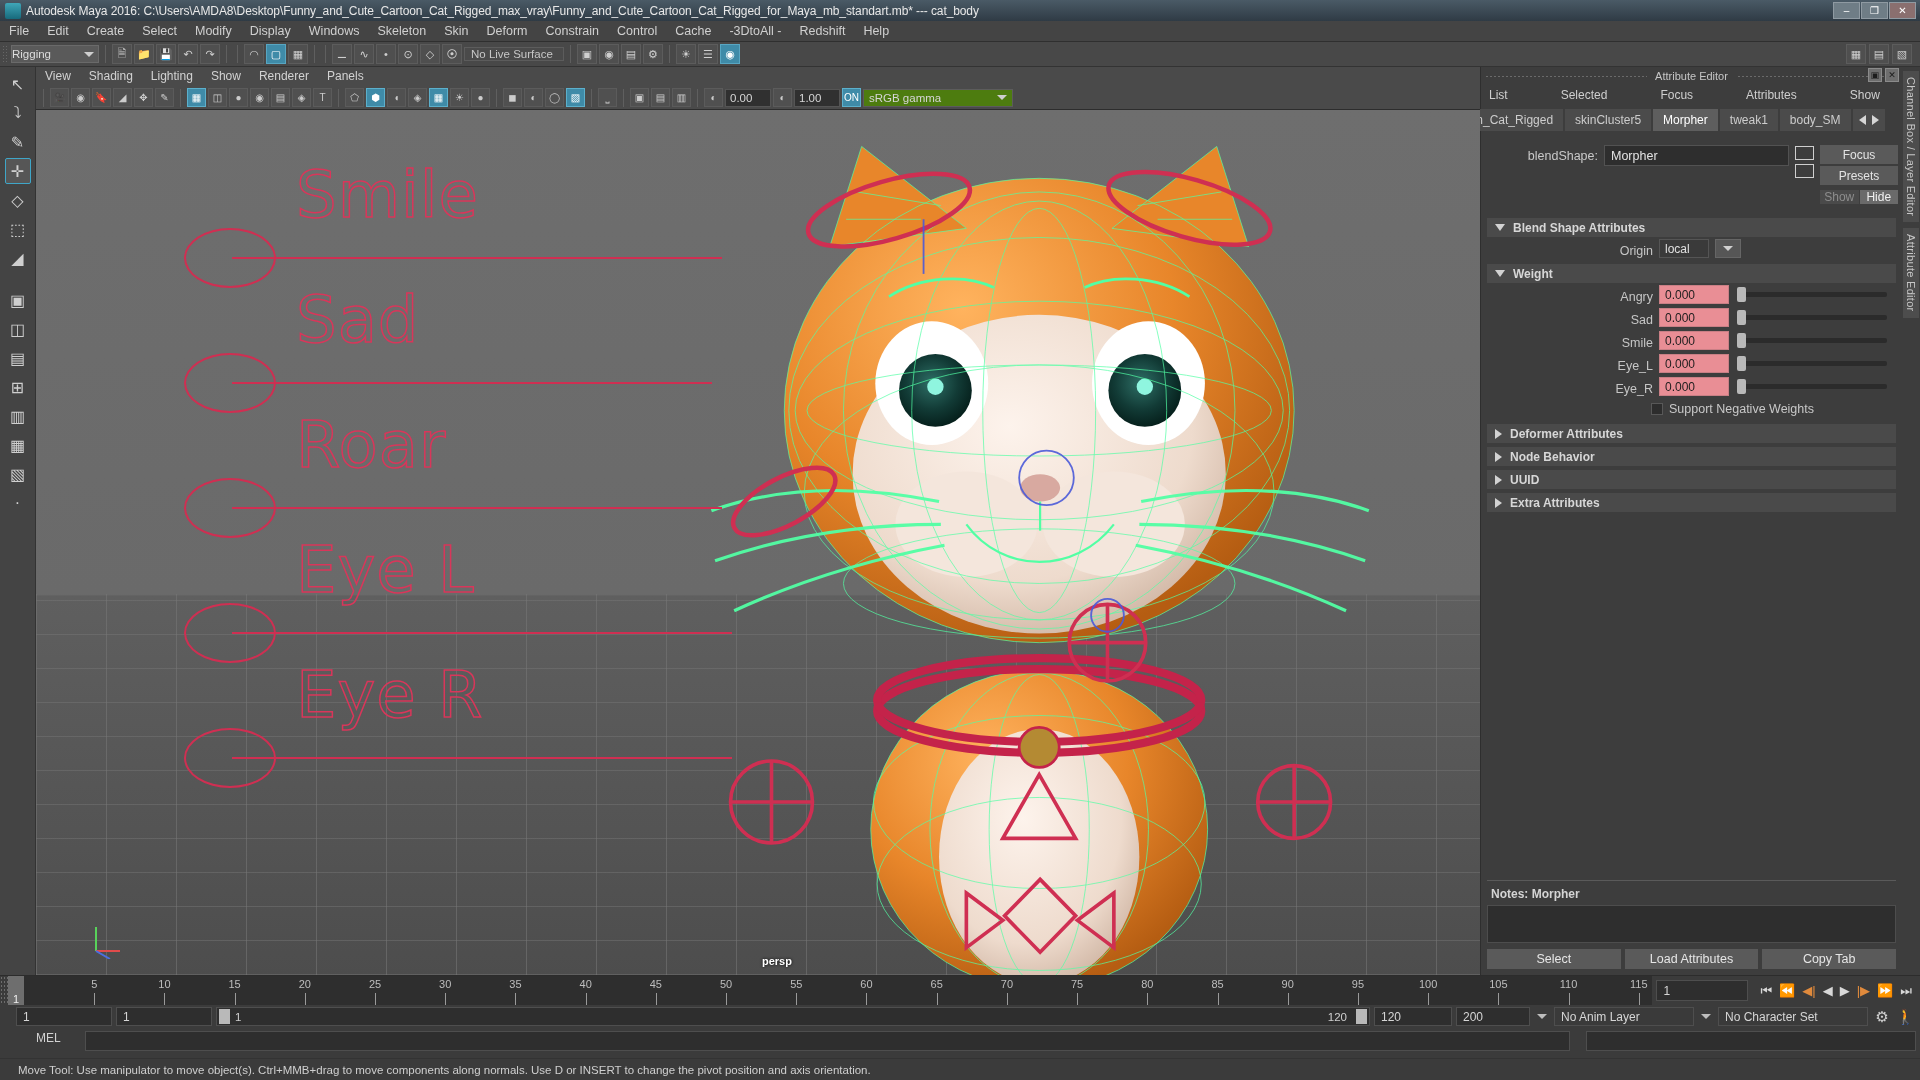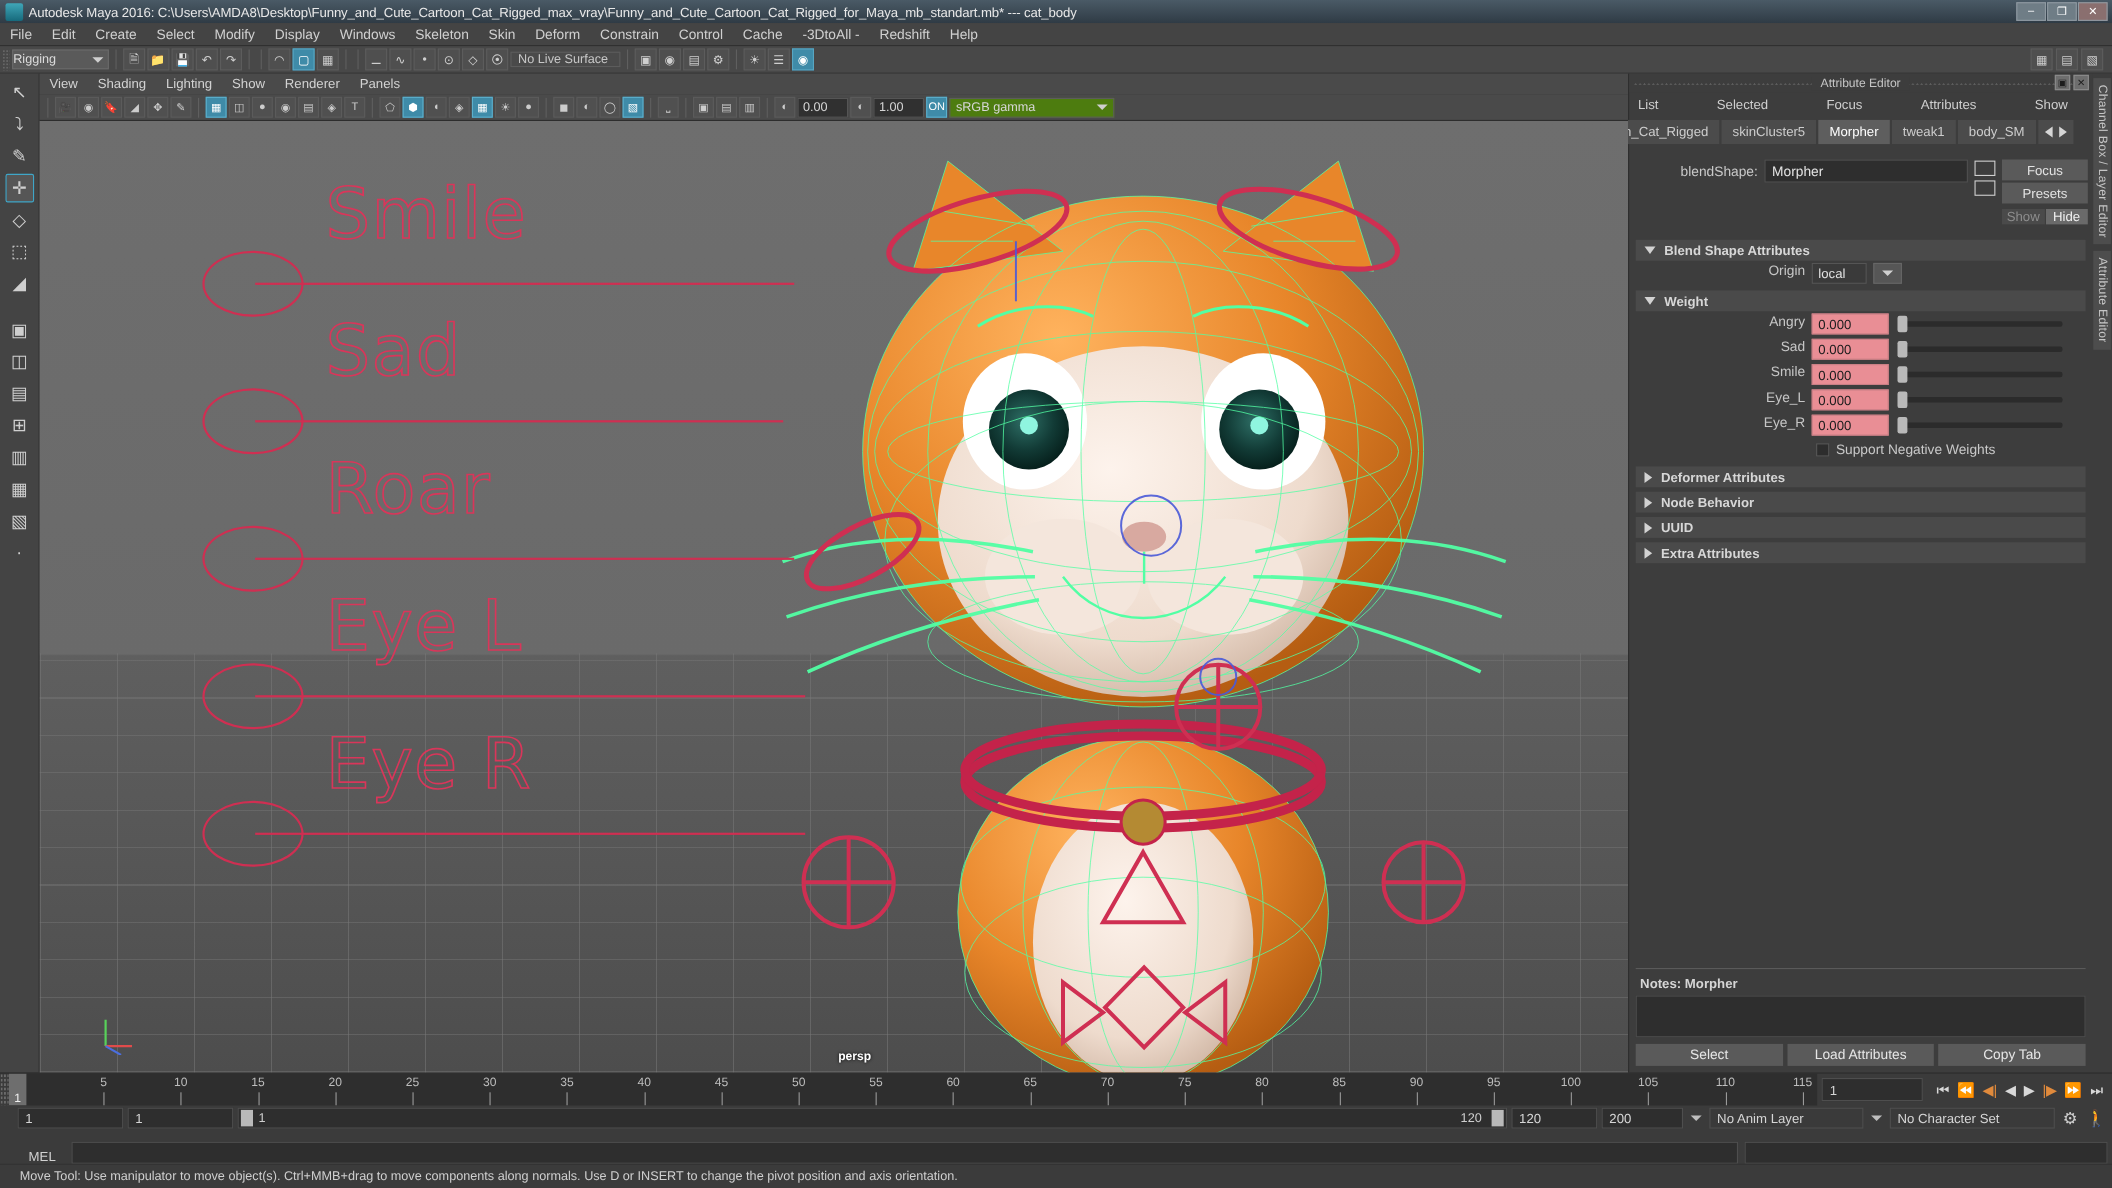--- a/index.html
+++ b/index.html
@@ -126,21 +126,21 @@
   .rb.split b{ flex:1; background:#4a4a4a; color:#8d8d8d; font-weight:normal;
     display:flex;align-items:center;justify-content:center;}
   .rb.split b.act{ background:#6a6a6a; color:#f0f0f0;}
 
   .section{ margin:4px 6px 0 6px; background:#4a4a4a; height:19px; display:flex;
     align-items:center; gap:8px; padding-left:8px; font-size:12px; color:#d7d7d7; font-weight:bold;}
   .tri{ width:0;height:0;}
   .tri.down{ border-left:5px solid transparent;border-right:5px solid transparent;border-top:7px solid #d2d2d2;}
   .tri.right{ border-top:5px solid transparent;border-bottom:5px solid transparent;border-left:7px solid #d2d2d2;}
 
-  .row{ display:flex; align-items:flex-start; gap:6px; padding:2px 8px 2px 0; font-size:12.5px;}
+  .row{ display:flex; align-items:flex-end; gap:6px; padding:2px 8px 2px 12px; font-size:12.5px;}
   .row .lbl{ width:160px; text-align:right; color:#c6c6c6;}
   .origin-sel{ width:50px;height:19px; background:#3a3a3a; border:1px solid #555;
     display:flex;align-items:center; padding:0 5px; color:#e0e0e0; font-size:12px;}
   .origin-arrow{ width:26px;height:19px; background:#565656; border:1px solid #666;
     display:flex;align-items:center;justify-content:center;}
   .origin-arrow i{ width:0;height:0;border-left:5px solid transparent;
     border-right:5px solid transparent;border-top:5px solid #d0d0d0;}
 
   .wval{ width:70px;height:19px; background:#e98e95; border:1px solid #c97f85;
     color:#1d1d1d; font-size:12px; display:flex;align-items:center; padding:0 5px;}
@@ -185,21 +185,21 @@
   .rangeslider{ flex:1; height:19px; background:#2e2e2e; border:1px solid #4e4e4e;
     display:flex; align-items:center; justify-content:space-between; padding:0 2px;
     font-size:11.5px; color:#cfcfcf; position:relative;}
   .rangeslider .hdl{ width:11px;height:15px; background:#b9b9b9;}
   .dd{ height:19px; background:#3a3a3a; border:1px solid #4e4e4e; font-size:12px;
     color:#d6d6d6; display:flex; align-items:center; padding:0 6px; position:relative;}
   .ddarrow{ width:0;height:0;border-left:5px solid transparent;border-right:5px solid transparent;
     border-top:5px solid #bdbdbd; margin:0 3px;}
 
   
-  .melbar{ height:27px; display:flex; align-items:flex-end; gap:6px; padding:0 4px; flex:none;
+  .melbar{ height:27px; display:flex; align-items:flex-start; gap:16px; padding:0 4px; flex:none;
     background:#3b3b3b;}
   .mellabel{ font-size:12px; color:#d2d2d2; padding:0 8px;}
   .melinput{ flex:1; height:20px; background:#2e2e2e; border:1px solid #4e4e4e;}
   .melright{ width:330px; height:20px; background:#2e2e2e; border:1px solid #4e4e4e;}
   .helpline{ height:22px; background:#3b3b3b; display:flex; align-items:center;
     font-size:11.5px; color:#cfcfcf; padding-left:18px; flex:none; border-top:1px solid #333;}
 </style>
 </head>
 <body>
 

